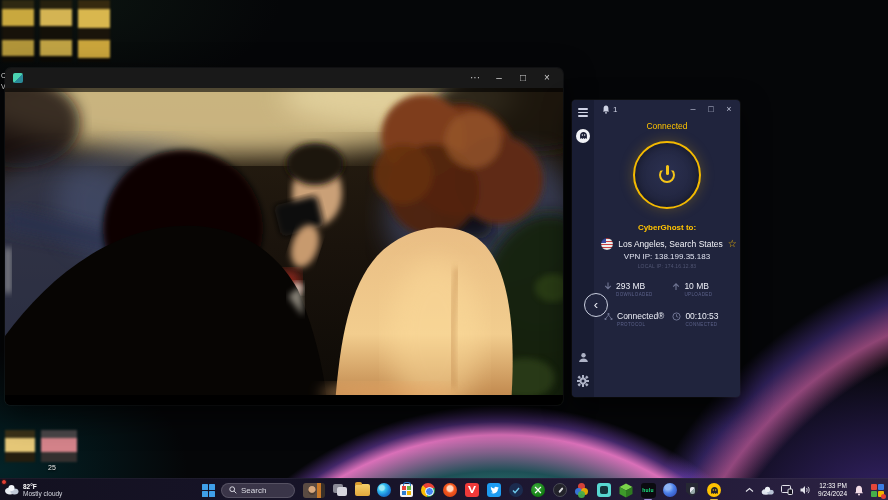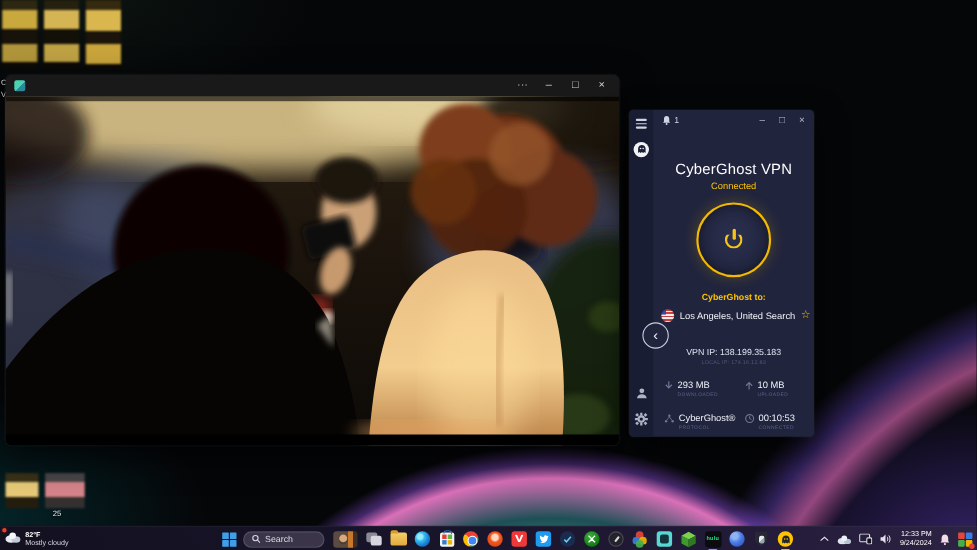--- a/index.html
+++ b/index.html
@@ -83,21 +83,21 @@
   .flag { width:12px; height:12px; border-radius:50%; flex:0 0 auto;
     background:
       linear-gradient(90deg, #3a4a9e 0 40%, transparent 40%) 0 0 / 12px 5px no-repeat,
       repeating-linear-gradient(180deg,#c94040 0 1.5px,#eee 1.5px 3px);
     box-shadow:inset 0 0 1px rgba(0,0,0,.6); }
   .server-name { font-size:8.5px; color:#f2f3f8; }
   .fav-star { color:#f3b900; font-size:10px; line-height:1; }
   .back-btn { position:absolute; left:-10px; top:175px; width:24px; height:24px; border-radius:50%;
     border:1.5px solid #c9cede; background:#20243d; color:#eef0f8; font-size:13px; line-height:21px;
     text-align:center; z-index:3; }
-  .vpn-ip { margin-top:23px; font-size:8px; color:#dfe2ef; }
+  .vpn-ip { margin-top:2px; font-size:8px; color:#dfe2ef; }
   .local-ip { margin-top:2px; font-size:5px; color:#515674; letter-spacing:.2px; }
   .stats { margin:12px auto 0; width:126px; display:grid; grid-template-columns:1fr 1fr; row-gap:14px; column-gap:8px; text-align:left; }
   .stat { display:flex; gap:4px; align-items:flex-start; }
   .stat svg { flex:0 0 auto; margin-top:1px; opacity:.75; }
   .stat-value { font-size:8.5px; color:#eef0f8; }
   .stat-label { font-size:4.5px; color:#5c628a; letter-spacing:.4px; margin-top:1px; }
 
   
   .taskbar { position:absolute; left:0; bottom:0; width:888px; height:22px; z-index:10;
     background:linear-gradient(90deg,#131120 0%, #18142a 45%, #241c3a 80%, #2d2344 100%);
@@ -318,33 +318,32 @@
           <rect x="1" y="8.6" width="2.4" height="2.4" transform="rotate(45 2.2 9.8)"></rect>
           <rect x="8.6" y="8.6" width="2.4" height="2.4" transform="rotate(45 9.8 9.8)"></rect>
           <circle cx="6" cy="6" r="3.4"></circle>
         </g>
         <circle cx="6" cy="6" r="1.5" fill="#191d33"></circle>
       </svg>
     </div>
   </div>
 
   <div class="vpn-main">
-    <div class="vpn-title">CyberGhost VPN</div>
     <div class="vpn-status">Connected</div>
     <div class="power-wrap">
       <div class="power-icon">
         <div class="ring"></div>
           <div class="stem"></div>
       </div>
     </div>
     <div class="connected-to">CyberGhost to:</div>
     <div class="back-btn">‹</div>
     <div class="server-row">
       <div class="flag"></div>
-      <div class="server-name">Los Angeles, United Search</div>
+      <div class="server-name">Los Angeles, Search States</div>
       <div class="fav-star">☆</div>
     </div>
     <div class="vpn-ip">VPN IP: 138.199.35.183</div>
     <div class="local-ip">LOCAL IP: 174.16.12.83</div>
     <div class="stats">
       <div class="stat">
         <svg width="8" height="9" viewBox="0 0 8 9">
           <path d="M4,0.5 V6 M1.2,3.8 L4,6.6 L6.8,3.8" stroke="#8a90b0" stroke-width="1.1" fill="none"></path>
         </svg>
         <div>
@@ -362,21 +361,21 @@
           </div>
       </div>
       <div class="stat">
         <svg width="9" height="9" viewBox="0 0 9 9">
           <circle cx="4.5" cy="2" r="1.1" fill="#8a90b0"></circle>
             <circle cx="1.5" cy="7" r="1.1" fill="#8a90b0"></circle>
             <circle cx="7.5" cy="7" r="1.1" fill="#8a90b0"></circle>
           <path d="M4.5,3 L2,6.2 M4.5,3 L7,6.2" stroke="#8a90b0" stroke-width="0.8"></path>
         </svg>
         <div>
-            <div class="stat-value">CyberGhost®</div>
+            <div class="stat-value">Connected®</div>
             <div class="stat-label">PROTOCOL</div>
           </div>
       </div>
       <div class="stat">
         <svg width="9" height="9" viewBox="0 0 9 9">
           <circle cx="4.5" cy="4.5" r="3.6" stroke="#8a90b0" stroke-width="1" fill="none"></circle>
           <path d="M4.5,4.5 L4.5,2.3 M4.5,4.5 L6.2,5.3" stroke="#8a90b0" stroke-width="0.9"></path>
         </svg>
         <div>
             <div class="stat-value">00:10:53</div>

